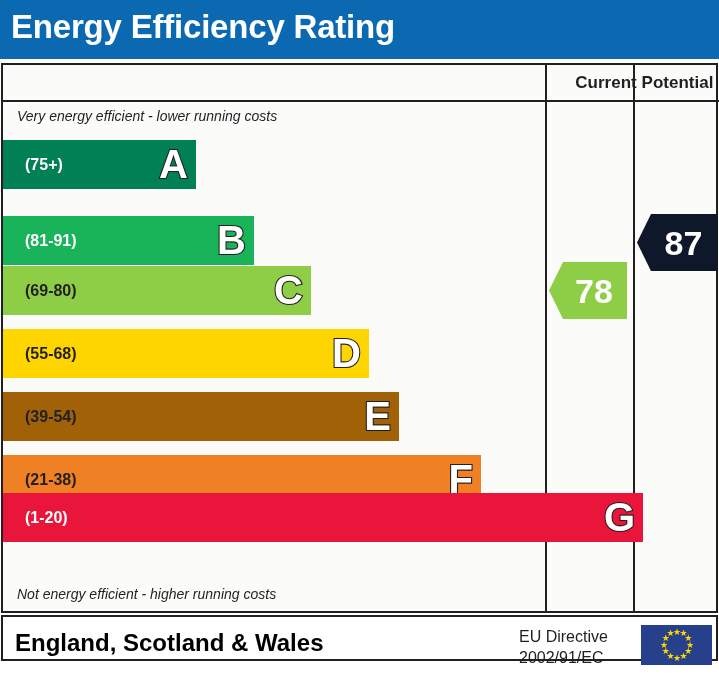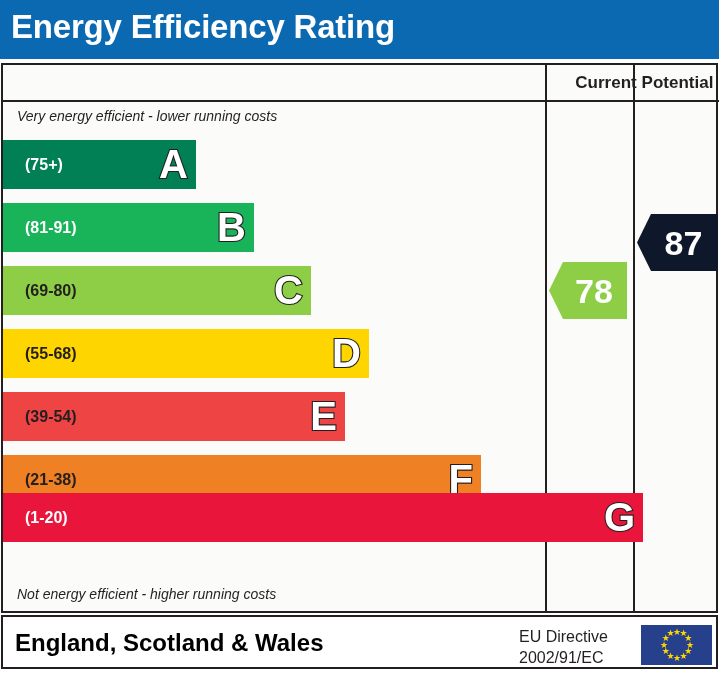--- a/index.html
+++ b/index.html
@@ -148,21 +148,21 @@
     padding-left: 12px;
     line-height: 1;
   }
 
   
   .footer-box {
     position: absolute;
     left: 1px;
     top: 615px;
     width: 717px;
-    height: 54px;
+    height: 46px;
     border: 2px solid #231f20;
     box-sizing: border-box;
     background: #ffffff;
   }
   .footer-region {
     position: absolute;
     left: 12px;
     top: 12px;
     font-size: 24px;
     font-weight: bold;
@@ -218,33 +218,33 @@
     <div class="col-head potential">Potential</div>
 
     <div class="caption top">Very energy efficient - lower running costs</div>
     <div class="caption bottom">Not energy efficient - higher running costs</div>
 
     <div id="bands-layer">
         <div class="band" style="top: 75px; width: 193px; background: rgb(0, 128, 84);">
           <span class="band-range" style="color: rgb(255, 255, 255);">(75+)</span>
           <span class="band-letter">A</span>
         </div>
-        <div class="band" style="top: 138px; width: 251px; background: rgb(25, 180, 89);">
+        <div class="band" style="top: 151px; width: 251px; background: rgb(25, 180, 89);">
           <span class="band-range" style="color: rgb(255, 255, 255);">(81-91)</span>
           <span class="band-letter">B</span>
         </div>
         <div class="band" style="top: 201px; width: 308px; background: rgb(141, 206, 70);">
           <span class="band-range" style="color: rgb(35, 31, 32); text-align: center;">(69-80)</span>
           <span class="band-letter">C</span>
         </div>
         <div class="band" style="top: 264px; width: 366px; background: rgb(255, 213, 0);">
           <span class="band-range" style="color: rgb(35, 31, 32);">(55-68)</span>
           <span class="band-letter">D</span>
         </div>
-        <div class="band" style="top: 327px; width: 342px; background: #ef4444;">
+        <div class="band" style="top: 327px; width: 396px; background: #a16207;">
           <span class="band-range" style="color: rgb(35, 31, 32);">(39-54)</span>
           <span class="band-letter">E</span>
         </div>
         <div class="band" style="top: 390px; width: 478px; background: rgb(239, 128, 35);">
           <span class="band-range" style="color: rgb(35, 31, 32);">(21-38)</span>
           <span class="band-letter">F</span>
         </div>
         <div class="band" style="top: 428px; width: 640px; background: rgb(233, 21, 59);">
           <span class="band-range" style="color: rgb(255, 255, 255);">(1-20)</span>
           <span class="band-letter">G</span>

